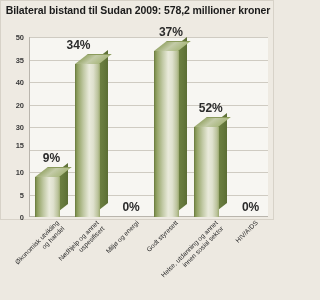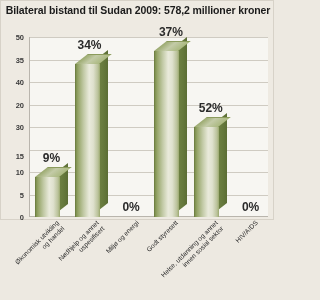--- a/index.html
+++ b/index.html
@@ -89,21 +89,21 @@
 <body>
 
 <div id="page">
 
   <div id="chart-title">Bilateral bistand til Sudan 2009: 578,2 millioner kroner</div>
 
   <div id="y-axis">
       <div class="ytick" style="top: 180px;">0</div>
       <div class="ytick" style="top: 157.5px;">5</div>
       <div class="ytick" style="top: 135px;">10</div>
-      <div class="ytick" style="top: 119px;">15</div>
+      <div class="ytick" style="top: 108px;">15</div>
       <div class="ytick" style="top: 90px;">30</div>
       <div class="ytick" style="top: 67.5px;">20</div>
       <div class="ytick" style="top: 45px;">40</div>
       <div class="ytick" style="top: 22.5px;">35</div>
       <div class="ytick" style="top: 0px;">50</div>
     </div>
 
   <div id="plot-area">
       <div class="gridline" style="top: 157.5px;"></div>
       <div class="gridline" style="top: 135px;"></div>
@@ -124,21 +124,21 @@
         </div>
       </div>
       <div class="bar-label" style="left: 1.91667px; width: 41px; bottom: 52.5px;">9%</div>
       <div class="bar-slot" style="left: 39.8333px; width: 39.8333px;">
         <div class="bar3d" style="left: 5.91667px; width: 24px; height: 153px;">
           <div class="bar-side" style="height: 153px;"></div>
           <div class="bar-front"></div>
           <div class="bar-top" style="bottom: 153px;"></div>
         </div>
       </div>
-      <div class="bar-label" style="left: 40px; width: 41px; bottom: 165px;">34%</div>
+      <div class="bar-label" style="left: 29px; width: 41px; bottom: 165px;">34%</div>
       <div class="bar-slot" style="left: 79.6667px; width: 39.8333px;"></div>
       <div class="bar-label" style="left: 81.5833px; width: 41px; bottom: 3px;">0%</div>
       <div class="bar-slot" style="left: 119.5px; width: 39.8333px;">
         <div class="bar3d" style="left: 5.91667px; width: 24px; height: 166.5px;">
           <div class="bar-side" style="height: 166.5px;"></div>
           <div class="bar-front"></div>
           <div class="bar-top" style="bottom: 166.5px;"></div>
         </div>
       </div>
       <div class="bar-label" style="left: 121.417px; width: 41px; bottom: 178.5px;">37%</div>

